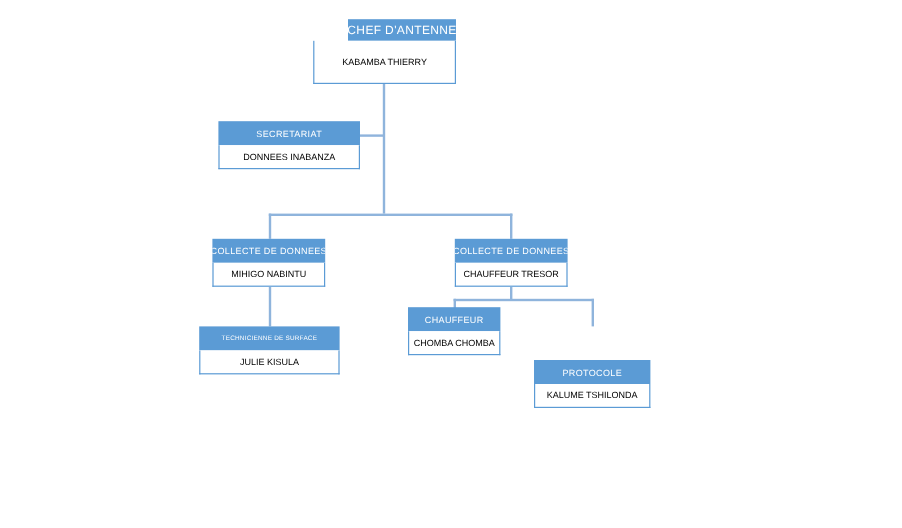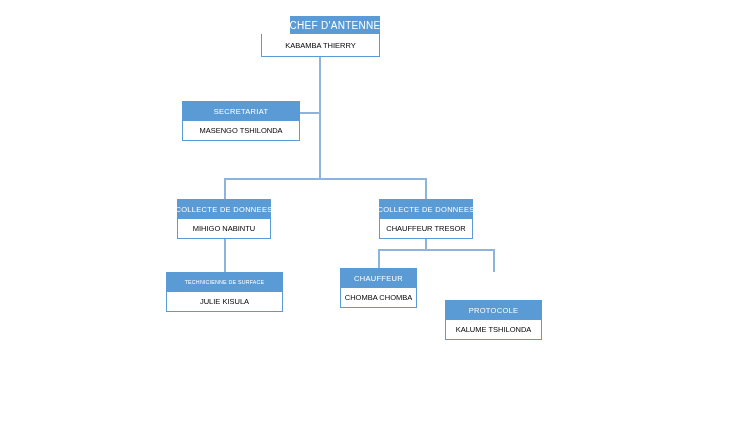--- a/index.html
+++ b/index.html
@@ -55,21 +55,21 @@
     justify-content: center;
     white-space: nowrap;
     overflow: hidden;
   }
 
   
   .node-header { height: 20px; font-size: 7.5px; }
   .node-name   { height: 20px; font-size: 7.5px; }
 
   .node.sz-root   .node-header { height: 18px; font-size: 10px; margin-left: 29px; }
-  .node.sz-root   .node-name   { height: 23px; font-size: 7.5px; }
+  .node.sz-root   .node-name   { height: 36px; font-size: 7.5px; }
 
   .node.sz-small  .node-header { font-size: 5.3px; letter-spacing: 0.2px; }
   .node.sz-small  .node-name   { font-size: 7.5px; }
 </style>
 </head>
 <body>
 
 <div id="chart-canvas">
 
   <div class="connector v" style="left:319px; top:57px; height:121px;"></div>
@@ -87,39 +87,39 @@
   <div class="connector v" style="left:378px; top:249px; height:23px;"></div>
   <div class="connector v" style="left:493px; top:249px; height:23px;"></div>
 
   <div class="node sz-root" style="left:261px; top:16px; width:119px;">
     <div class="node-header">CHEF D'ANTENNE</div>
     <div class="node-name">KABAMBA THIERRY</div>
   </div>
 
   <div class="node" style="left:182px; top:101px; width:118px;">
     <div class="node-header">SECRETARIAT</div>
-    <div class="node-name">MASENGO TSHILONDA</div>
+    <div class="node-name">DONNEES INABANZA</div>
   </div>
 
   <div class="node" style="left:177px; top:199px; width:94px;">
     <div class="node-header">COLLECTE  DE DONNEES</div>
     <div class="node-name">MIHIGO NABINTU</div>
   </div>
 
   <div class="node" style="left:379px; top:199px; width:94px;">
     <div class="node-header">COLLECTE  DE DONNEES</div>
     <div class="node-name">CHAUFFEUR TRESOR</div>
   </div>
 
   <div class="node sz-small" style="left:166px; top:272px; width:117px;">
     <div class="node-header">TECHNICIENNE DE SURFACE</div>
     <div class="node-name">JULIE KISULA</div>
   </div>
 
-  <div class="node" style="left:340px; top:268px; width:77px;">
+  <div class="node" style="left:340px; top:256px; width:77px;">
     <div class="node-header">CHAUFFEUR</div>
     <div class="node-name">CHOMBA  CHOMBA</div>
   </div>
 
   <div class="node" style="left:445px; top:272px; width:97px;margin-top:28px;">
     <div class="node-header">PROTOCOLE</div>
     <div class="node-name">KALUME TSHILONDA</div>
   </div>
 
 </div>

